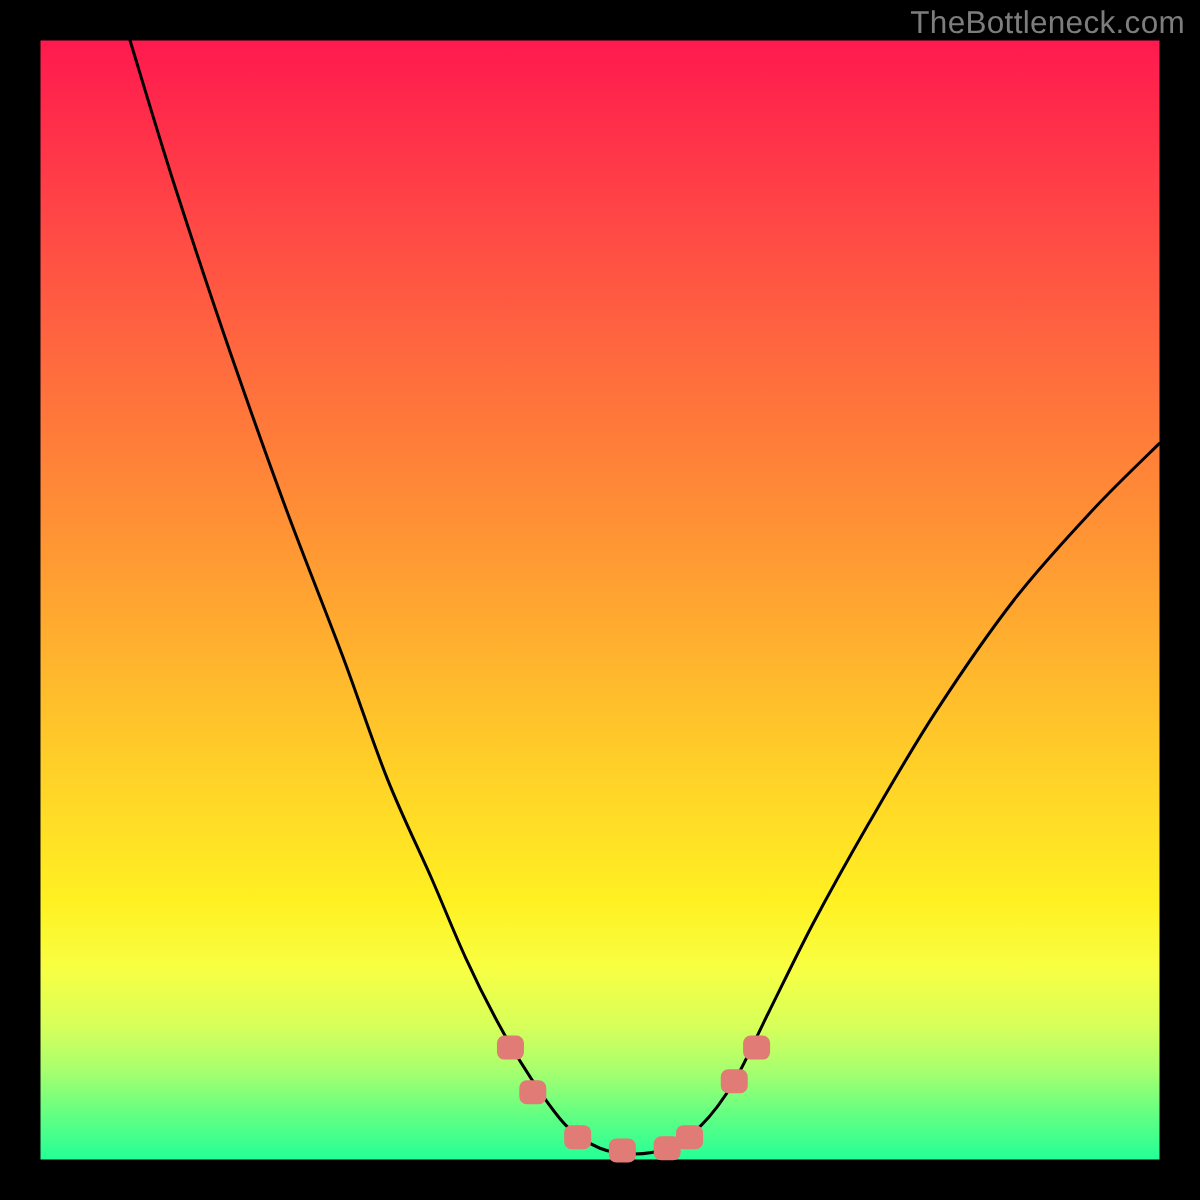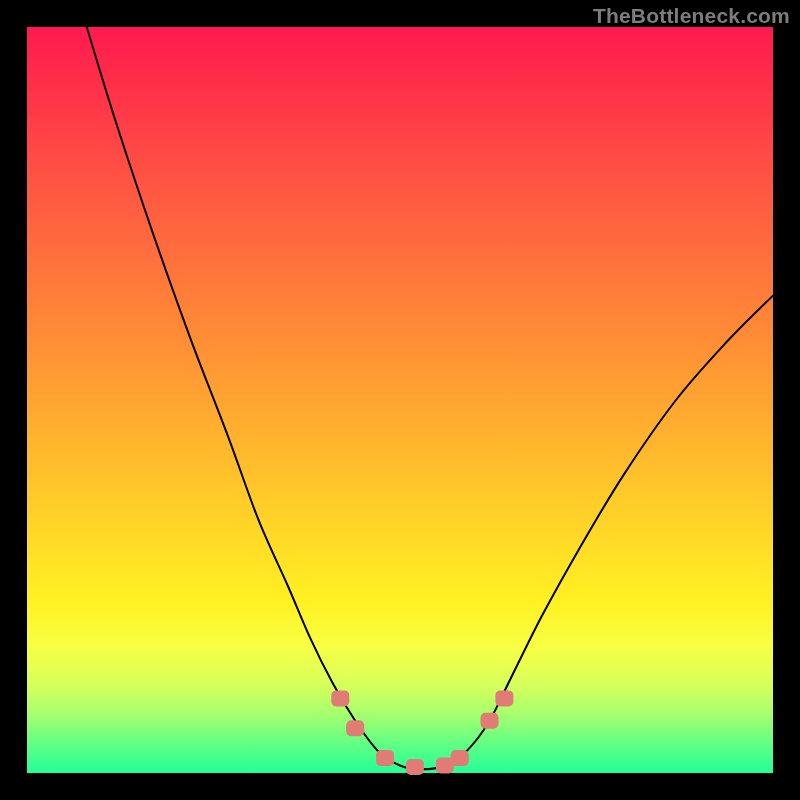--- a/index.html
+++ b/index.html
@@ -42,21 +42,21 @@
       #63ff83 96%,
       #24ff97 100%
     );
   }
   .watermark {
     position: absolute;
     top: 4px;
     right: 10px;
     color: #7d7d7d;
     font-size: 21px;
-    font-weight: 700;
+    font-weight: 400;
     letter-spacing: 0.2px;
   }
   svg.overlay {
     position: absolute;
     left: 27px;
     top: 27px;
     width: 746px;
     height: 746px;
     overflow: visible;
   }

